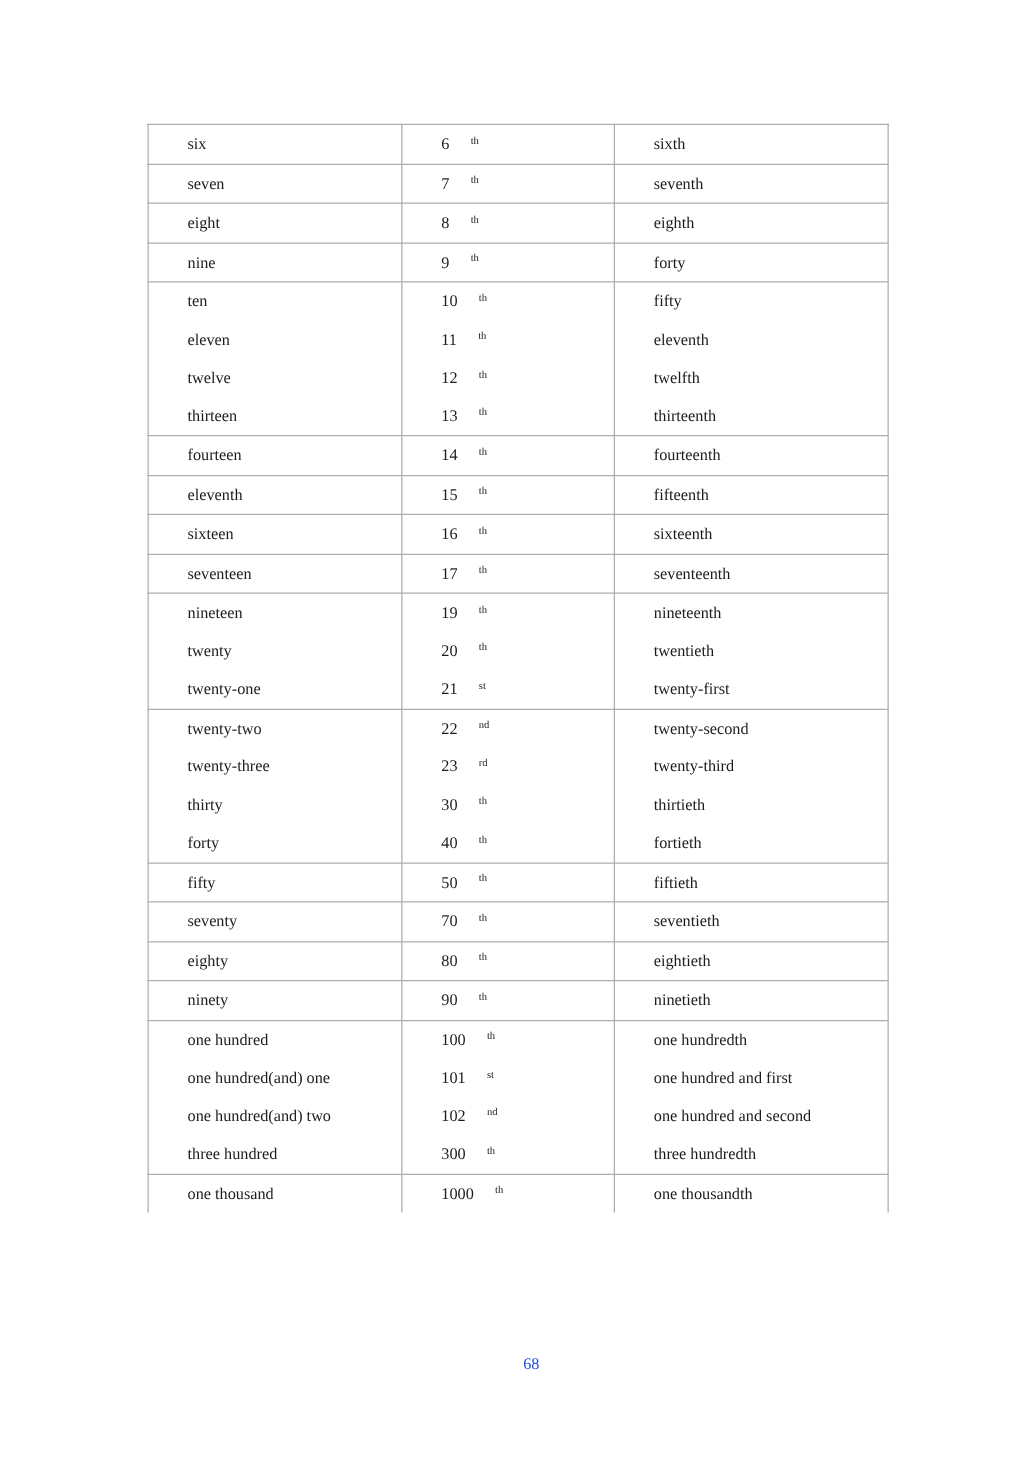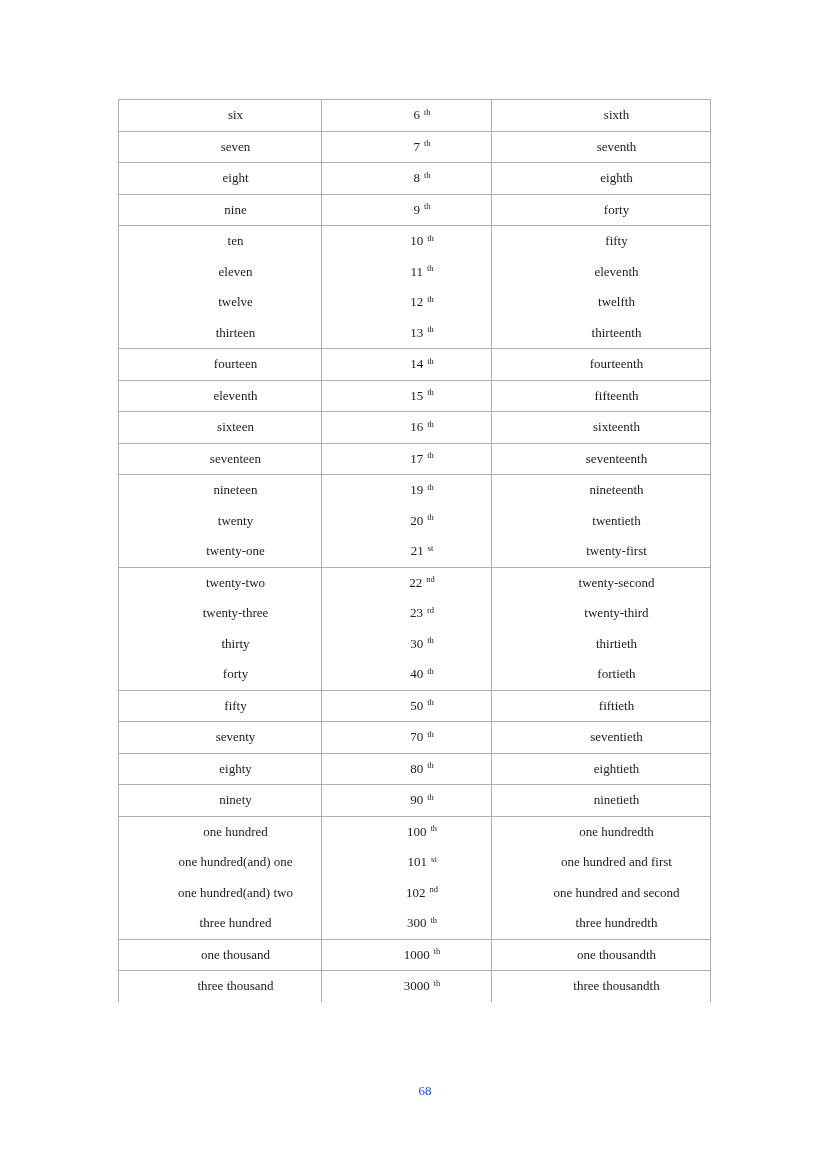--- a/index.html
+++ b/index.html
@@ -15,21 +15,20 @@
     font-family: "Liberation Serif", serif;
     color: #1c1c1c;
   }
   .ordinal-table {
     position: absolute;
     left: 118px;
     top: 99px;
     width: 592px;
     border-collapse: collapse;
     table-layout: fixed;
-    text-align: center;
   }
   .ordinal-table td {
     border: 1px solid #adadad;
     padding: 0;
     vertical-align: top;
     background: #ffffff;
   }
   .ordinal-table tr:last-child td {
     border-bottom: none;
   }
@@ -42,21 +41,21 @@
     padding-left: 31px;
     font-size: 13px;
     white-space: nowrap;
     overflow: hidden;
   }
   .ord-sup {
     font-size: 8.5px;
     line-height: 0;
     position: relative;
     top: -4.5px;
-    margin-left: 4px;
+    margin-left: 17px;
   }
   .page-number {
     position: absolute;
     top: 1083px;
     left: 425px;
     transform: translateX(-50%);
     font-size: 13px;
     color: #1d4ed8;
     white-space: nowrap;
   }
@@ -286,29 +285,18 @@
           <td>
             <div class="cell-line">one thousand</div>
           </td>
           <td>
             <div class="cell-line"><span>1000</span><span class="ord-sup">th</span></div>
           </td>
           <td>
             <div class="cell-line">one thousandth</div>
           </td>
         </tr>
-        <tr>
-          <td>
-            <div class="cell-line">three thousand</div>
-          </td>
-          <td>
-            <div class="cell-line"><span>3000</span><span class="ord-sup">th</span></div>
-          </td>
-          <td>
-            <div class="cell-line">three thousandth</div>
-          </td>
-        </tr>
       </tbody>
   </table>
 
   <div class="page-number">68</div>
 
 </div>
 
 </body></html>

